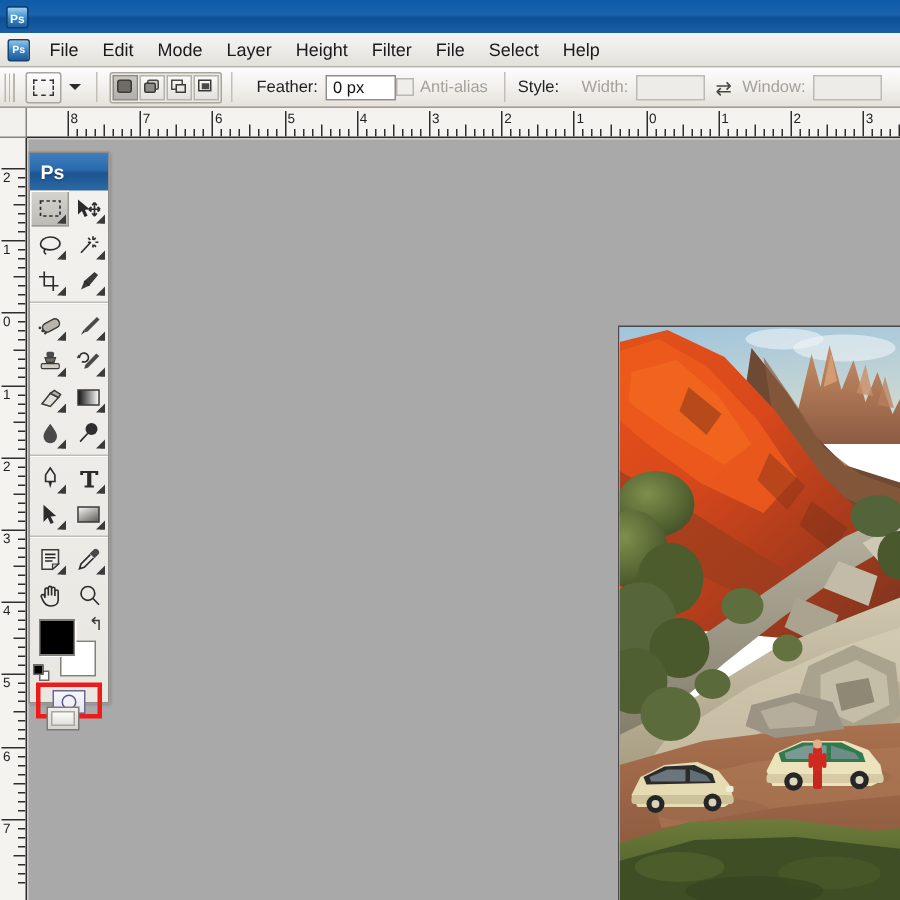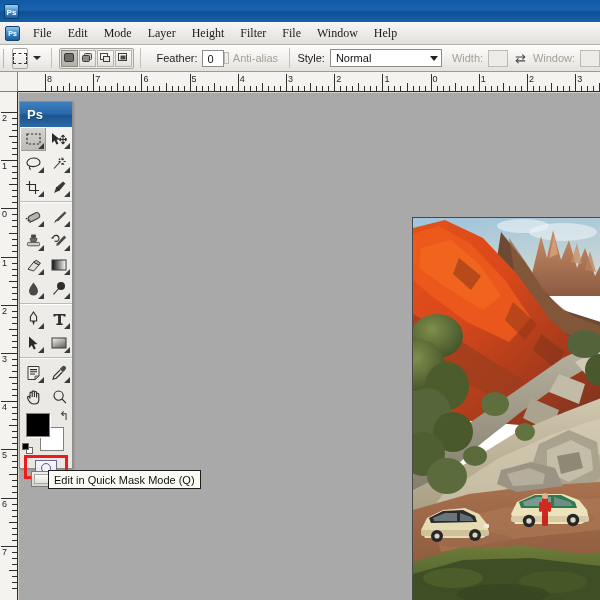--- a/index.html
+++ b/index.html
@@ -37,21 +37,21 @@
     display:flex;align-items:center;box-sizing:border-box;
   }
   .menubar .mini-ps{
     width:15px;height:15px;margin-left:5px;margin-right:5px;
     background:linear-gradient(to bottom,#8dc4ec,#3c86c6 50%,#1b5b97);
     border:1px solid #13456f;border-radius:2px;
     color:#fff;font-size:7px;font-weight:bold;line-height:14px;text-align:center;
     box-sizing:border-box;
   }
   .menu-item{
-    padding:3px 8px;font-size:12px;color:#1a1a1a;white-space:nowrap;cursor:default;font-family:Liberation Serif, serif;
+    padding:3px 8px;font-size:12px;color:#1a1a1a;white-space:nowrap;cursor:default;
   }
 
   
   .optionsbar{
     position:absolute;left:0;top:45px;width:600px;height:27px;
     background:linear-gradient(to bottom,#fdfdfd,#f0eeea 60%,#e4e1db);
     border-bottom:1px solid #9c9a93;
     display:flex;align-items:center;box-sizing:border-box;
   }
   .grip{
@@ -197,21 +197,21 @@
 
   <div class="menubar">
     <div class="mini-ps">Ps</div>
     <div class="menu-item">File</div>
     <div class="menu-item">Edit</div>
     <div class="menu-item">Mode</div>
     <div class="menu-item">Layer</div>
     <div class="menu-item">Height</div>
     <div class="menu-item">Filter</div>
     <div class="menu-item">File</div>
-    <div class="menu-item">Window</div>
+    <div class="menu-item">Select</div>
     <div class="menu-item">Help</div>
   </div>
 
   <div class="optionsbar">
     <div class="grip"></div>
 
     <div class="tool-preview">
       <div class="marquee-dash"></div>
     </div>
     <div class="tiny-caret"></div>
@@ -248,24 +248,20 @@
 
     <span class="opt-label">Feather:</span>
     <div class="opt-input" style="width:47px;">0 px</div>
 
     <span class="chk"></span>
     <span class="opt-label dim" style="margin-left:0;">Anti-alias</span>
 
     <div class="opt-sep"></div>
 
     <span class="opt-label" style="margin-left:2px;">Style:</span>
-    <div class="opt-select">
-      <span>Normal</span>
-      <span class="sel-caret"></span>
-    </div>
 
     <span class="opt-label dim">Width:</span>
     <div class="opt-input dim" style="width:46px;"></div>
 
     <span class="swap-icon">⇄</span>
 
     <span class="opt-label dim" style="margin-left:0;">Window:</span>
     <div class="opt-input dim" style="width:46px;"></div>
   </div>
 
@@ -810,15 +806,14 @@
         <span class="qm-circle"></span>
       </div>
       <div class="qm-highlight"></div>
     </div>
   </div>
 
   <div class="screenmode-row">
     <div class="sm-btn"></div>
   </div>
 
-  <div class="tooltip">Edit in Quick Mask Mode (Q)</div>
 
 </div>
 
 </body></html>

